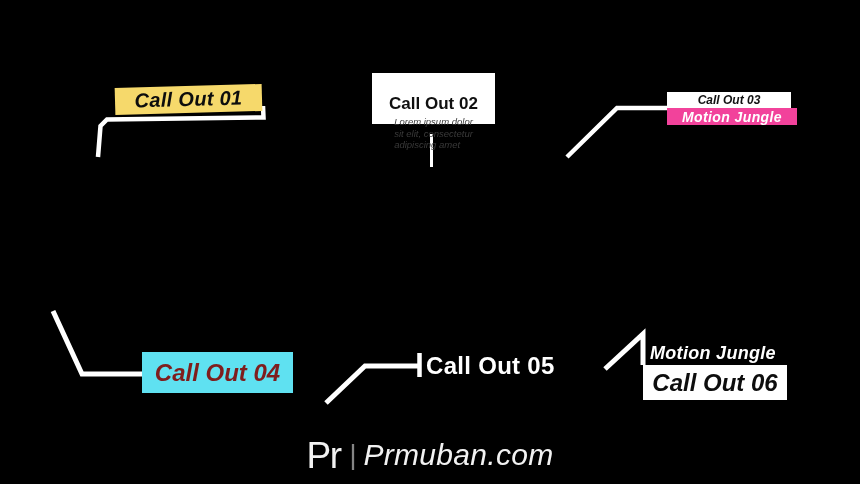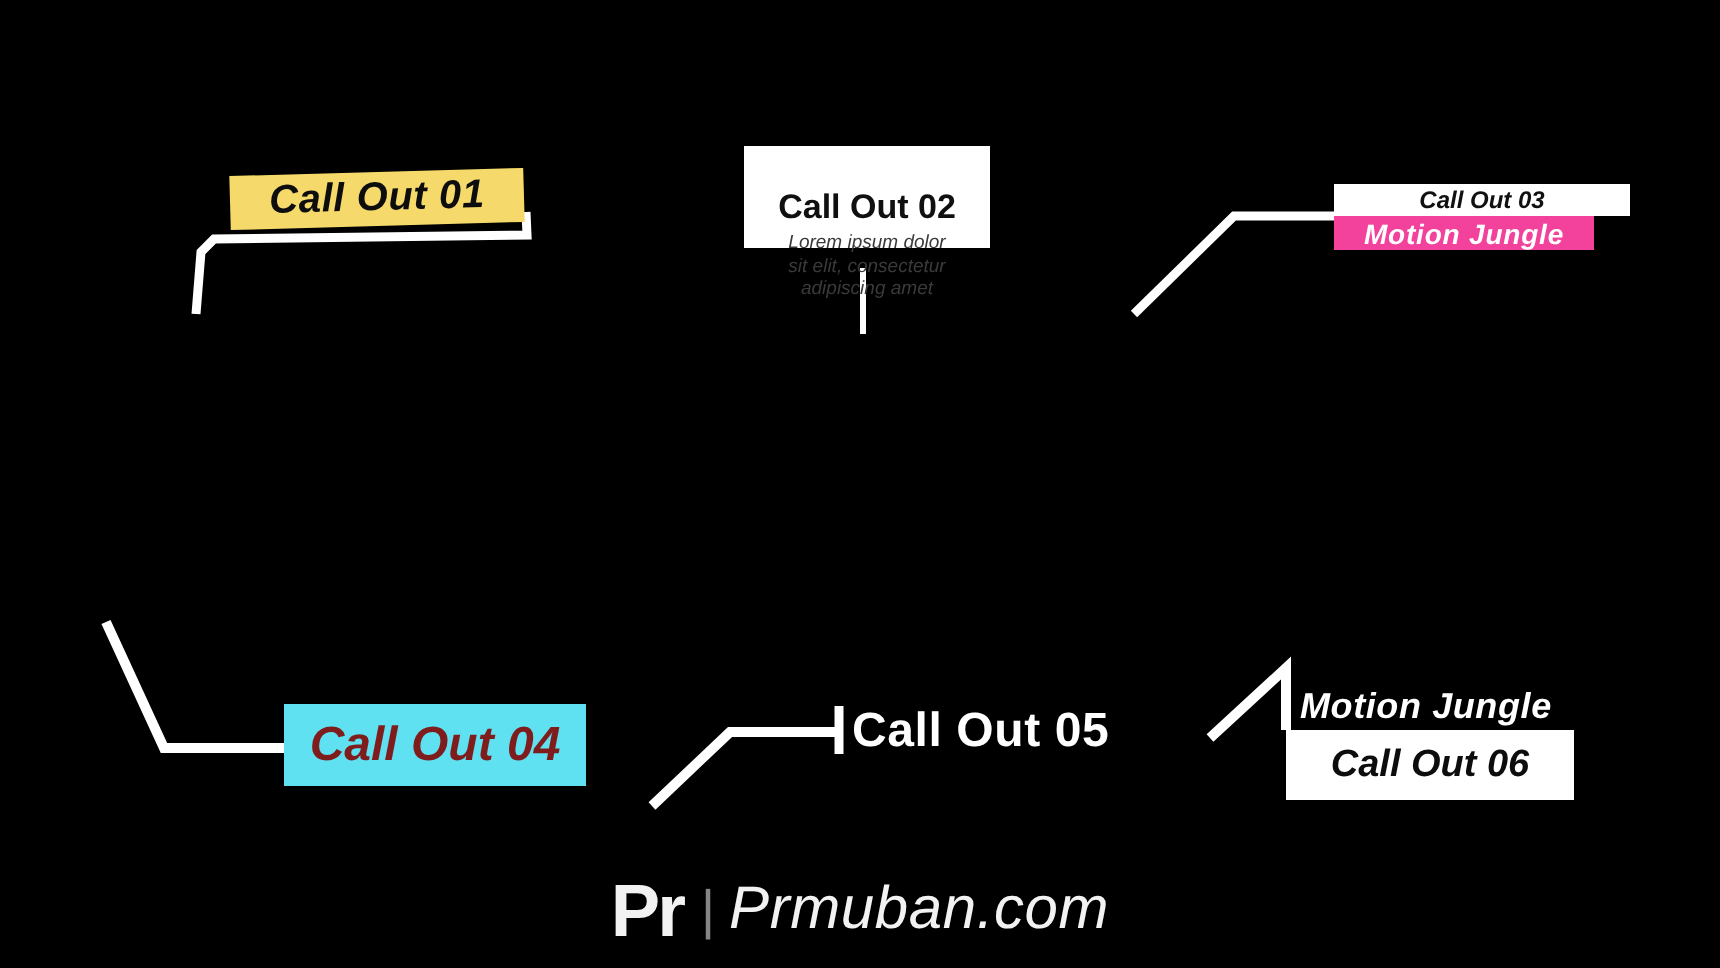--- a/index.html
+++ b/index.html
@@ -26,25 +26,25 @@
     letter-spacing: 0.3px; color: #0d0d0d;
   }
 
   
   .co2-box {
     left: 372px; top: 73px; width: 123px; height: 51px;
     background: #ffffff; flex-direction: column; justify-content: flex-start;
     padding-top: 22px;
   }
   .co2-title { font-weight: 700; font-size: 17px; color: #101010; line-height: 1; }
-  .co2-body { margin-top: 4px; font-style: italic; font-size: 9.5px; color: #3a3a3a; line-height: 1.22; text-align: center; }
+  .co2-body { margin-top: 4px; font-style: italic; font-size: 9.5px; color: #3a3a3a; line-height: 1.22; text-align: left; }
 
   
   .co3-top {
-    left: 667px; top: 92px; width: 148px; height: 16px;
+    left: 667px; top: 92px; width: 124px; height: 16px;
     background: #ffffff; font-style: italic; font-weight: 600;
     font-size: 12px; color: #111;
   }
   .co3-bottom {
     left: 667px; top: 108px; width: 130px; height: 17px;
     background: var(--pink, #F2429B); font-style: italic; font-weight: 700;
     font-size: 14px; color: #ffffff; letter-spacing: 0.4px;
   }
 
   
@@ -63,30 +63,30 @@
 
   
   .co6-top {
     left: 650px; top: 343px; height: 20px;
     color: #ffffff; font-weight: 700; font-style: italic; font-size: 18px;
     letter-spacing: 0.3px;
   }
   .co6-box {
     left: 643px; top: 365px; width: 144px; height: 35px;
     background: #ffffff; font-weight: 700; font-style: italic;
-    font-size: 19px; color: #0d0d0d;
+    font-size: 24px; color: #0d0d0d;
   }
 
   
   .watermark {
     position: absolute; left: 0; right: 0; top: 434px; height: 42px;
     display: flex; align-items: center; justify-content: center;
     z-index: 2; color: #f2f2f2;
   }
-  .wm-logo { font-size: 37px; font-weight: 700; letter-spacing: -1.5px; line-height: 1; }
+  .wm-logo { font-size: 37px; font-weight: 400; letter-spacing: -1.5px; line-height: 1; }
   .wm-cn { font-size: 24px; font-weight: 400; margin-left: 5px; line-height: 1; }
   .wm-sep { font-size: 27px; font-weight: 300; opacity: 0.55; margin: 0 7px 0 9px; line-height: 1; }
   .wm-site { font-size: 30px; font-weight: 500; letter-spacing: 0.3px; line-height: 1; font-style: italic; }
 </style>
 </head>
 <body>
 
 <div class="stage">
 
   <svg class="lines-svg" viewBox="0 0 860 484" xmlns="http://www.w3.org/2000/svg">

